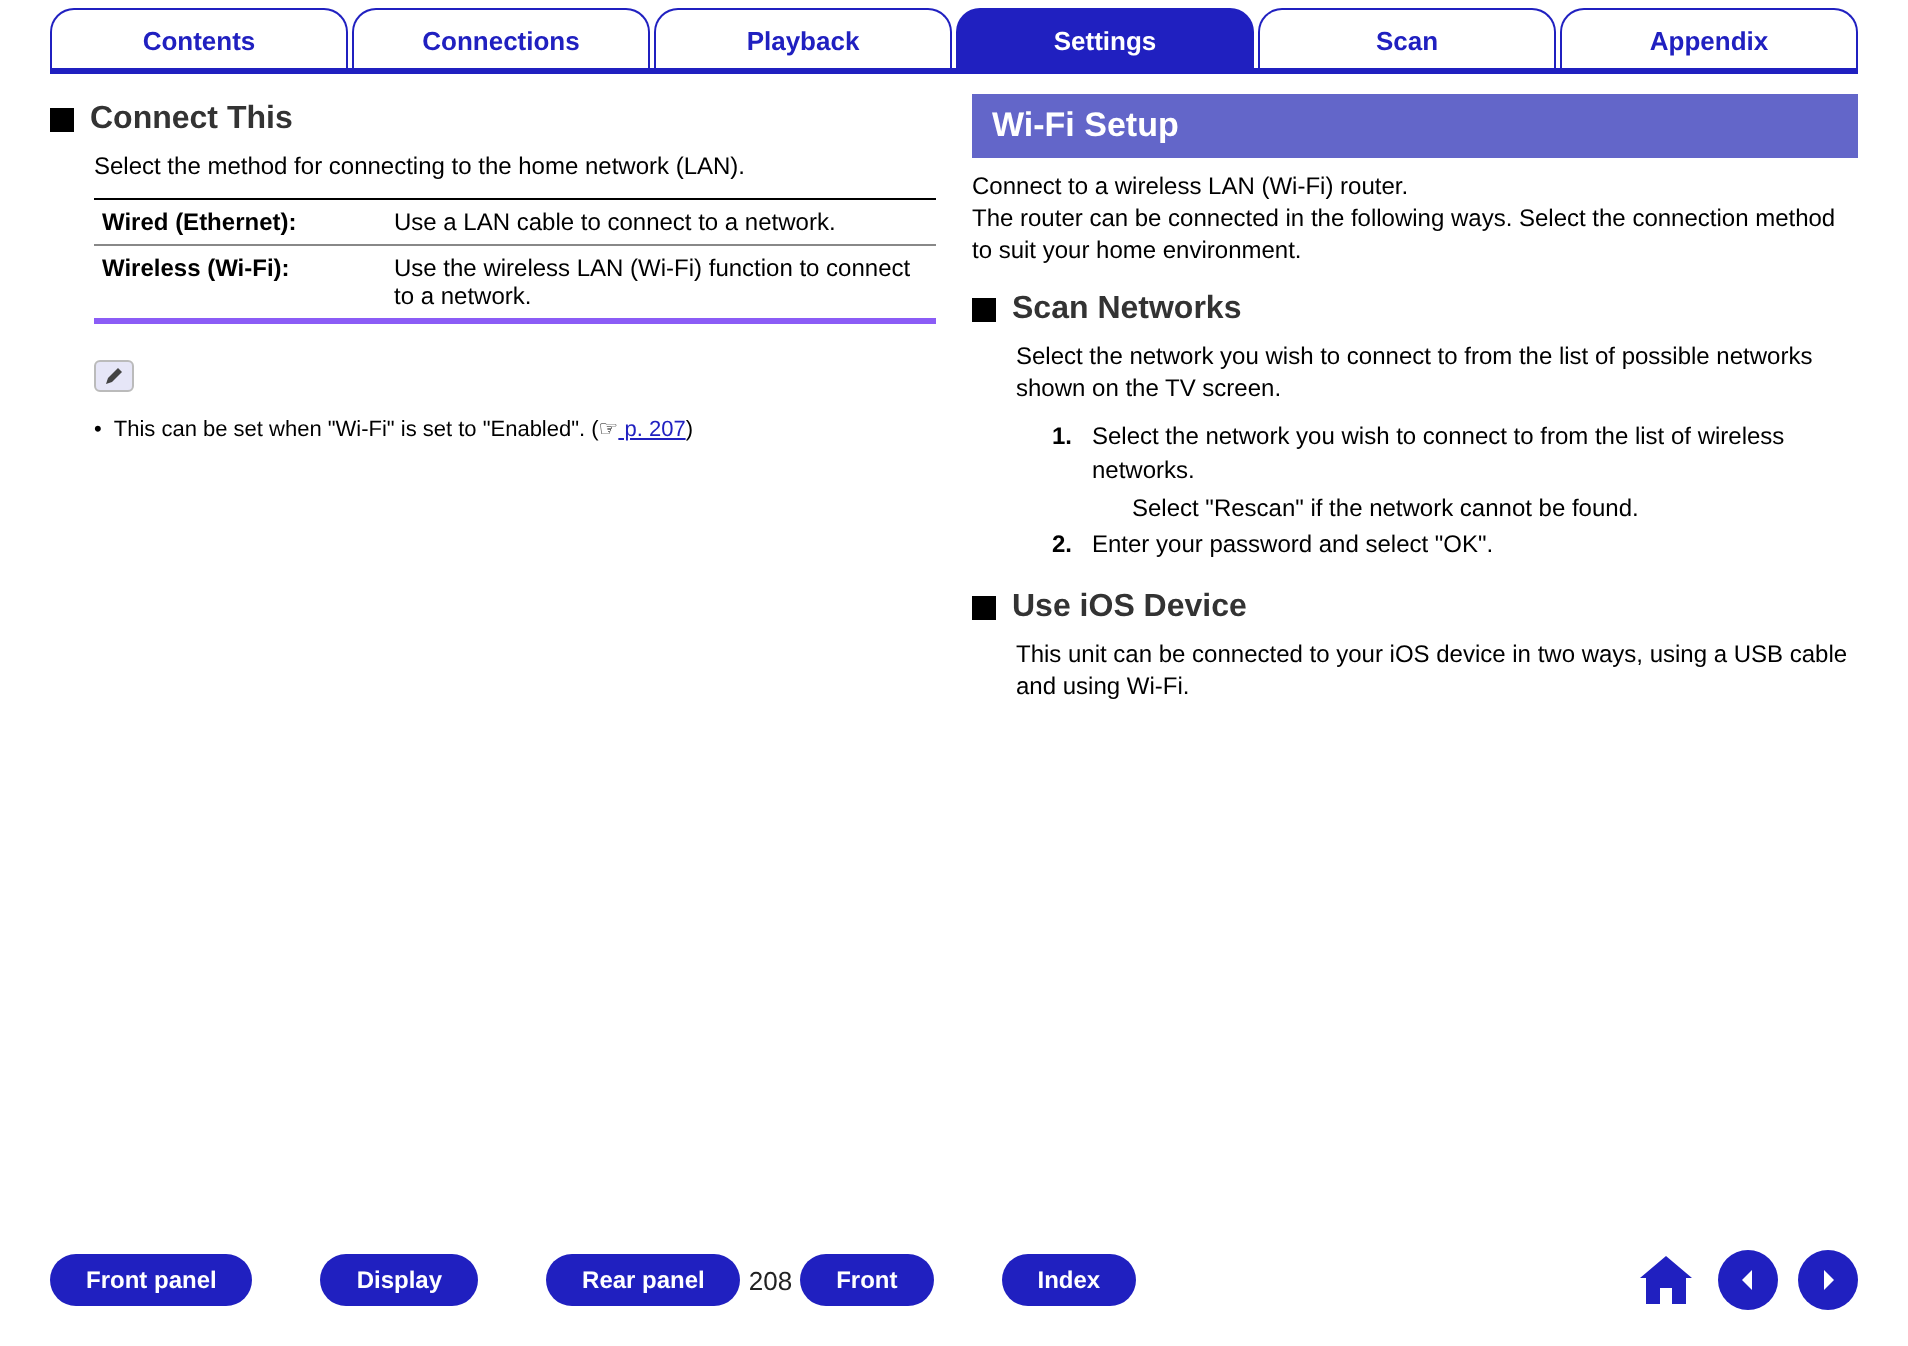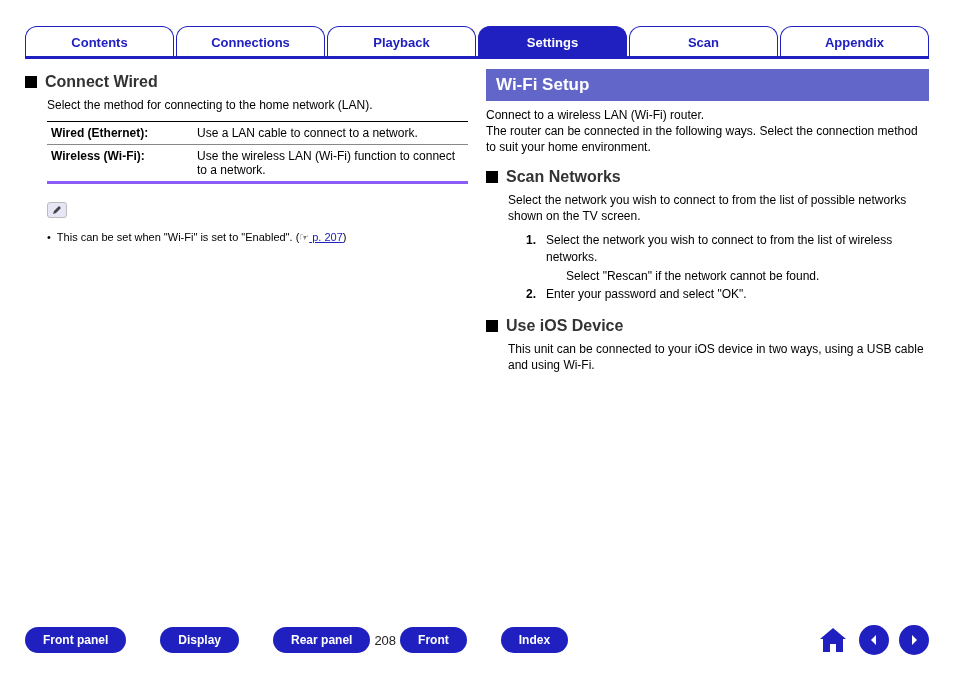--- a/index.html
+++ b/index.html
@@ -6,21 +6,21 @@
   body {
     font-family: Arial, Helvetica, sans-serif;
     background: #fff;
     width: 954px;
     height: 673px;
     position: relative;
     color: #000;
     font-size: 12px;
   }
   .page {
-    padding: 26px 25px 0 25px;
+    padding: 4px 25px 0 25px;
   }
   .tabs-row {
     display: flex;
     gap: 2px;
     border-bottom: 3px solid #2020c0;
     margin-bottom: 10px;
   }
   .tab {
     flex: 1;
     text-align: center;
@@ -184,21 +184,21 @@
     <div class="tab active">Settings</div>
     <div class="tab">Scan</div>
     <div class="tab">Appendix</div>
   </div>
 
   <div class="cols">
 
     <div class="col">
       <div class="h-block">
         <span class="sq"></span>
-        <span>Connect Wired</span>
+        <span>Connect This</span>
       </div>
       <div class="desc">Select the method for connecting to the home network (LAN).</div>
       <div class="tbl">
         <div class="row">
           <div class="k">Wired (Ethernet):</div>
           <div class="v">Use a LAN cable to connect to a network.</div>
         </div>
         <div class="row">
           <div class="k">Wireless (Wi-Fi):</div>
           <div class="v">Use the wireless LAN (Wi-Fi) function to connect to a network.</div>

